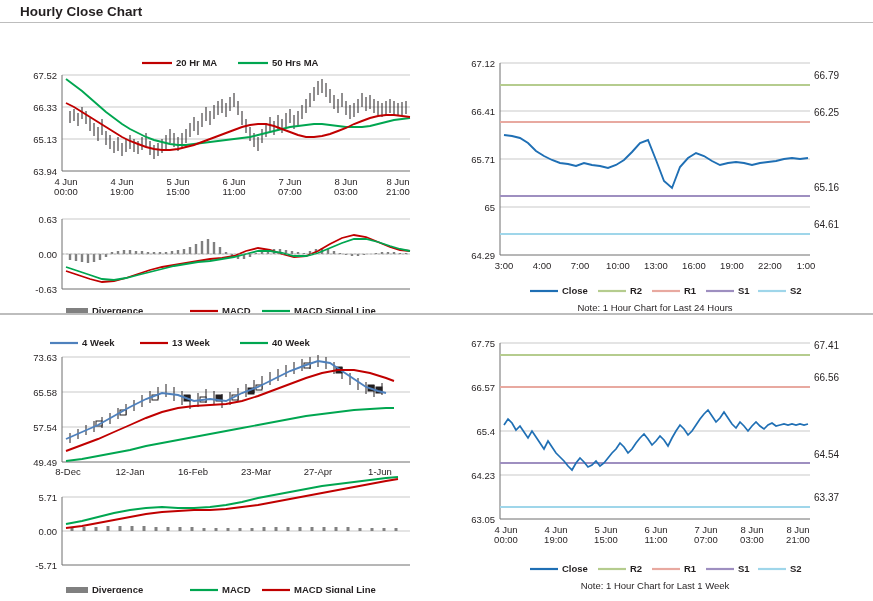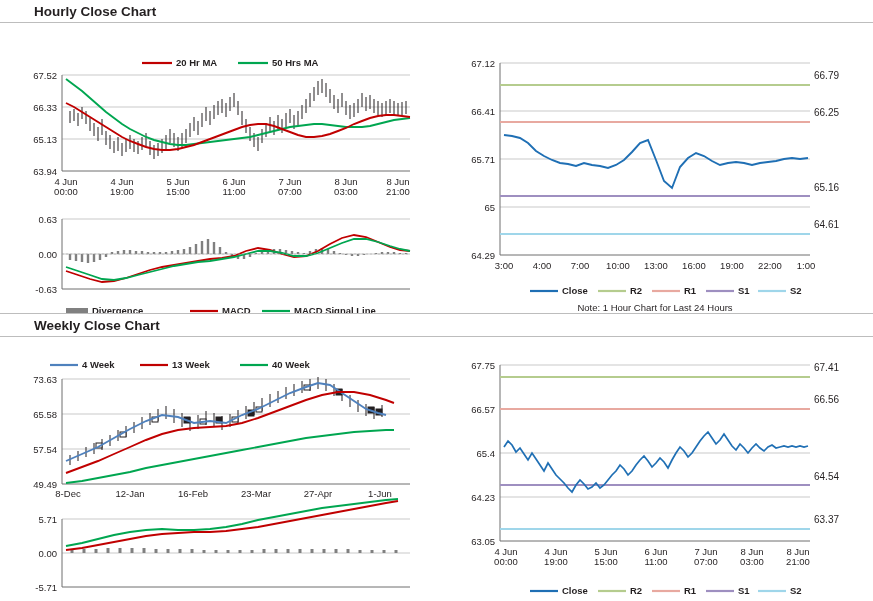--- a/index.html
+++ b/index.html
@@ -6,21 +6,20 @@
   body{
     width:873px;height:601px;background:#ffffff;
     font-family:"Liberation Sans", sans-serif;
     color:#231f20;
     overflow:hidden;
   }
   .panel{position:relative;}
   .section-title{
     font-size:13.5px;font-weight:bold;color:#231f20;
     padding:4px 0 3px 20px;
-    margin-left:14px;
   }
   .hr{height:1px;background:#bdbdbd;width:100%;}
   .row{display:flex;}
   .half{position:relative;text-align:right;}
   svg{display:block;}
   text{font-family:"Liberation Sans", sans-serif;fill:#231f20;}
   .tick{font-size:9.5px;}
   .note{font-size:9.5px;}
   .legend{font-size:9.5px;font-weight:bold;}
   .val{font-size:10px;}
@@ -190,21 +189,20 @@
         </g>
         <text class="note" x="215" y="288" text-anchor="middle">Note: 1 Hour Chart for Last 24 Hours</text>
       </svg>
     </div>
   </div>
 </div>
 
 <div class="hr"></div>
 
 <div class="panel">
-  <div class="section-title">Weekly Close Chart</div>
   <div class="hr"></div>
 
   <div class="row">
     <div class="half">
       <svg width="440" height="278" viewBox="0 0 440 278">
 
         <g>
           <line x1="50" y1="28" x2="78" y2="28" stroke="#4f81bd" stroke-width="2.2"></line>
           <text class="legend" x="82" y="31">4 Week</text>
           <line x1="140" y1="28" x2="168" y2="28" stroke="#c00000" stroke-width="2.2"></line>

